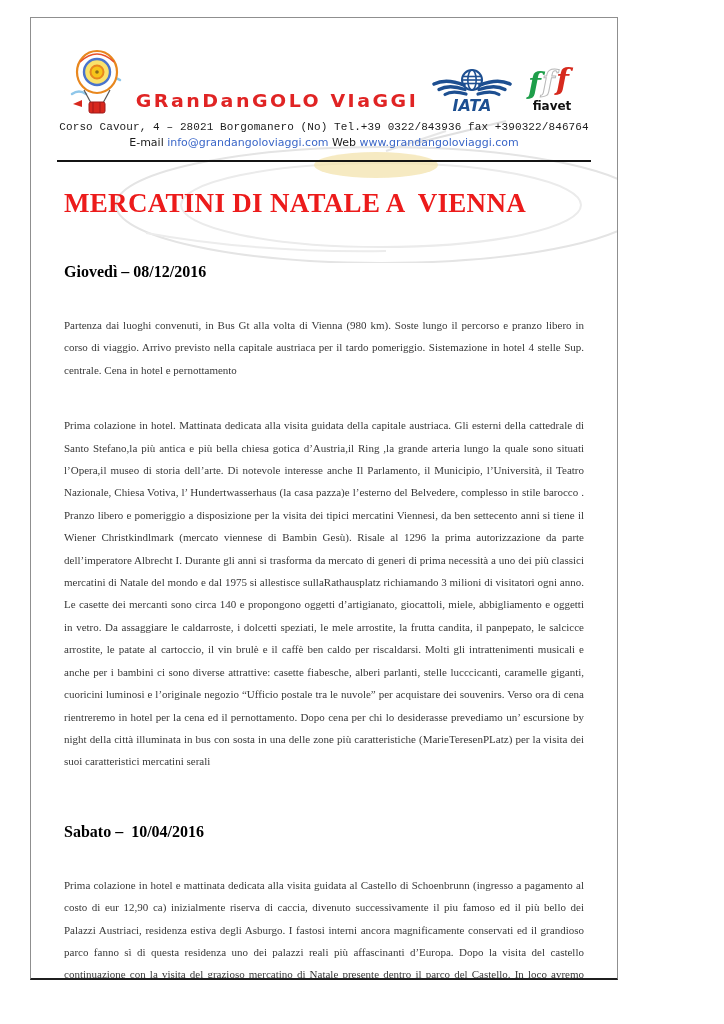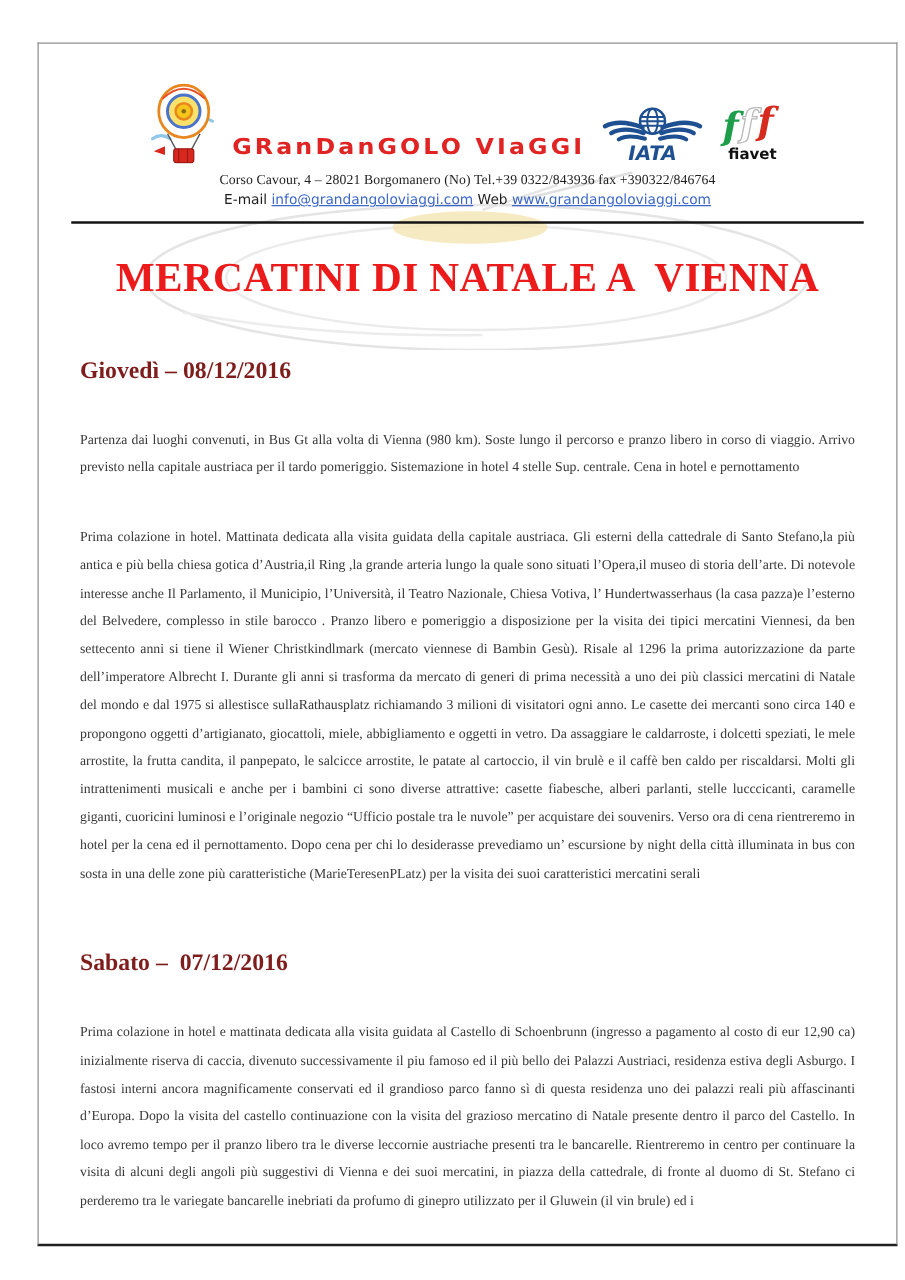--- a/index.html
+++ b/index.html
@@ -4,22 +4,22 @@
 <style>
   * { box-sizing: border-box; }
   html, body { margin: 0; padding: 0; }
   body {
     width: 724px; height: 1024px;
     background: #ffffff;
     position: relative;
     font-family: "Liberation Serif", serif;
   }
   .page {
-    position: absolute; left: 30px; top: 34px;
-    width: 688px; height: 963px;
+    position: absolute; left: 30px; top: 17px;
+    width: 588px; height: 963px;
     background: #ffffff;
     border: 1px solid #8f8f8f;
     border-bottom: 2px solid #1f1f1f;
     overflow: hidden;
   }
   .watermark {
     position: absolute; left: 55px; top: 95px;
     width: 560px; height: 150px;
     z-index: 0; pointer-events: none;
   }
@@ -31,43 +31,43 @@
   .brand-text {
     font-family: "DejaVu Sans", sans-serif;
     font-weight: 800; font-size: 19px; letter-spacing: 2.5px;
     color: #e02424; margin-bottom: 3px;
     transform: scaleY(0.92); transform-origin: bottom;
     white-space: nowrap;
   }
   .iata-block, .fiavet-block { margin-bottom: 0; }
   .address-line {
     margin-top: 7px;
-    font-family: Liberation Serif, serif;
+    font-family: Liberation Mono, monospace;
     font-size: 11px; color: #1c1c1c; letter-spacing: 0.1px;
   }
   .email-line {
     margin-top: 3px;
     font-family: "DejaVu Sans", sans-serif;
     font-size: 11px; color: #1c1c1c;
   }
-  .email-line a { color: #3b67c8; text-decoration: underline; cursor: pointer; }
+  .email-line a { color: #3b67c8; cursor: pointer; }
   .rule { height: 2px; background: #141414; margin: 11px 26px 0 26px; position: relative; z-index: 1; }
   .doc-title {
     position: relative; z-index: 1;
     margin: 26px 33px 0 33px;
-    text-align: center;
+    text-align: left;
     color: #ec1b1b;
-    font-size: 33px; font-weight: bold;
+    font-size: 27px; font-weight: bold;
     letter-spacing: 0.3px;
     white-space: pre-wrap;
     font-family: "Liberation Serif", serif;
   }
   .content { position: relative; z-index: 1; margin: 0 33px; color: #383838; }
   .section-heading {
-    font-weight: bold; font-size: 19px; color: #7f1d1d;
+    font-weight: bold; font-size: 16px; color: #000000;
     white-space: pre-wrap;
   }
   .section-1 .section-heading { margin-top: 44px; }
   .section-2 .section-heading { margin-top: 42px; }
   .section-3 .section-heading { margin-top: 50px; }
   .section-body {
     margin: 33px 0 0 0;
     font-size: 11px; line-height: 22.4px;
     text-align: justify;
   }
@@ -148,18 +148,18 @@
     <div class="section section-1">
       <div class="section-heading">Giovedì – 08/12/2016</div>
       <p class="section-body">Partenza dai luoghi convenuti, in Bus Gt alla volta di Vienna (980 km). Soste lungo il percorso e pranzo libero in corso di viaggio. Arrivo previsto nella capitale austriaca per il tardo pomeriggio. Sistemazione in hotel 4 stelle Sup. centrale. Cena in hotel e pernottamento</p>
     </div>
 
     <div class="section section-2">
       <p class="section-body">Prima colazione in hotel. Mattinata dedicata alla visita guidata della capitale austriaca. Gli esterni della cattedrale di Santo Stefano,la più antica e più bella chiesa gotica d’Austria,il Ring ,la grande arteria lungo la quale sono situati l’Opera,il museo di storia dell’arte. Di notevole interesse anche Il Parlamento, il Municipio, l’Università, il Teatro Nazionale, Chiesa Votiva, l’ Hundertwasserhaus (la casa pazza)e l’esterno del Belvedere, complesso in stile barocco . Pranzo libero e pomeriggio a disposizione per la visita dei tipici mercatini Viennesi, da ben settecento anni si tiene il Wiener Christkindlmark (mercato viennese di Bambin Gesù). Risale al 1296 la prima autorizzazione da parte dell’imperatore Albrecht I. Durante gli anni si trasforma da mercato di generi di prima necessità a uno dei più classici mercatini di Natale del mondo e dal 1975 si allestisce sullaRathausplatz richiamando 3 milioni di visitatori ogni anno. Le casette dei mercanti sono circa 140 e propongono oggetti d’artigianato, giocattoli, miele, abbigliamento e oggetti in vetro. Da assaggiare le caldarroste, i dolcetti speziati, le mele arrostite, la frutta candita, il panpepato, le salcicce arrostite, le patate al cartoccio, il vin brulè e il caffè ben caldo per riscaldarsi. Molti gli intrattenimenti musicali e anche per i bambini ci sono diverse attrattive: casette fiabesche, alberi parlanti, stelle lucccicanti, caramelle giganti, cuoricini luminosi e l’originale negozio “Ufficio postale tra le nuvole” per acquistare dei souvenirs. Verso ora di cena rientreremo in hotel per la cena ed il pernottamento. Dopo cena per chi lo desiderasse prevediamo un’ escursione by night della città illuminata in bus con sosta in una delle zone più caratteristiche (MarieTeresenPLatz) per la visita dei suoi caratteristici mercatini serali</p>
     </div>
 
     <div class="section section-3">
-      <div class="section-heading">Sabato –  07/12/2016</div>
+      <div class="section-heading">Sabato –  10/04/2016</div>
       <p class="section-body">Prima colazione in hotel e mattinata dedicata alla visita guidata al Castello di Schoenbrunn (ingresso a pagamento al costo di eur 12,90 ca) inizialmente riserva di caccia, divenuto successivamente il piu famoso ed il più bello dei Palazzi Austriaci, residenza estiva degli Asburgo. I fastosi interni ancora magnificamente conservati ed il grandioso parco fanno sì di questa residenza uno dei palazzi reali più affascinanti d’Europa. Dopo la visita del castello continuazione con la visita del grazioso mercatino di Natale presente dentro il parco del Castello. In loco avremo tempo per il pranzo libero tra le diverse leccornie austriache presenti tra le bancarelle. Rientreremo in centro per continuare la visita di alcuni degli angoli più suggestivi di Vienna e dei suoi mercatini, in piazza della cattedrale, di fronte al duomo di St. Stefano ci perderemo tra le variegate bancarelle inebriati da profumo di ginepro utilizzato per il Gluwein (il vin brule) ed i</p>
     </div>
 
   </div>
 </div>
 
 </body></html>

